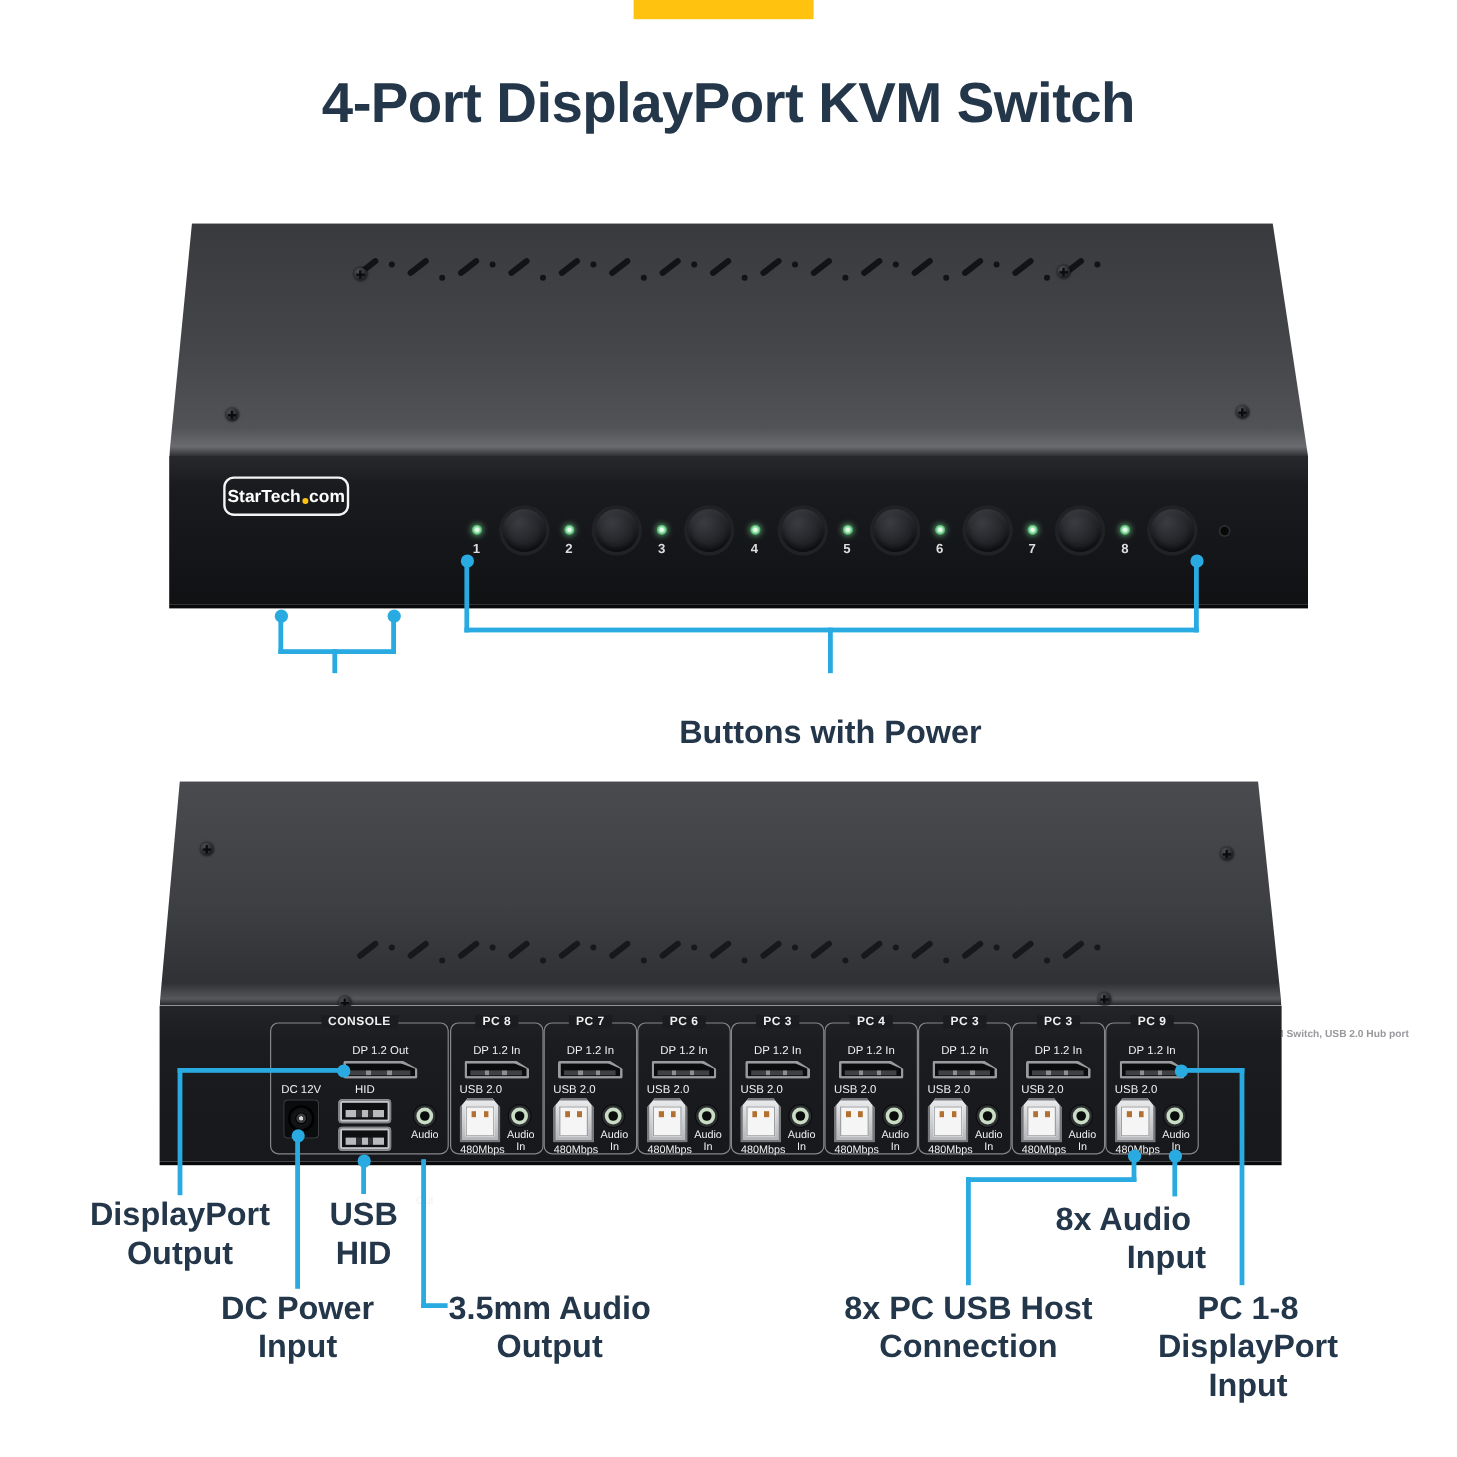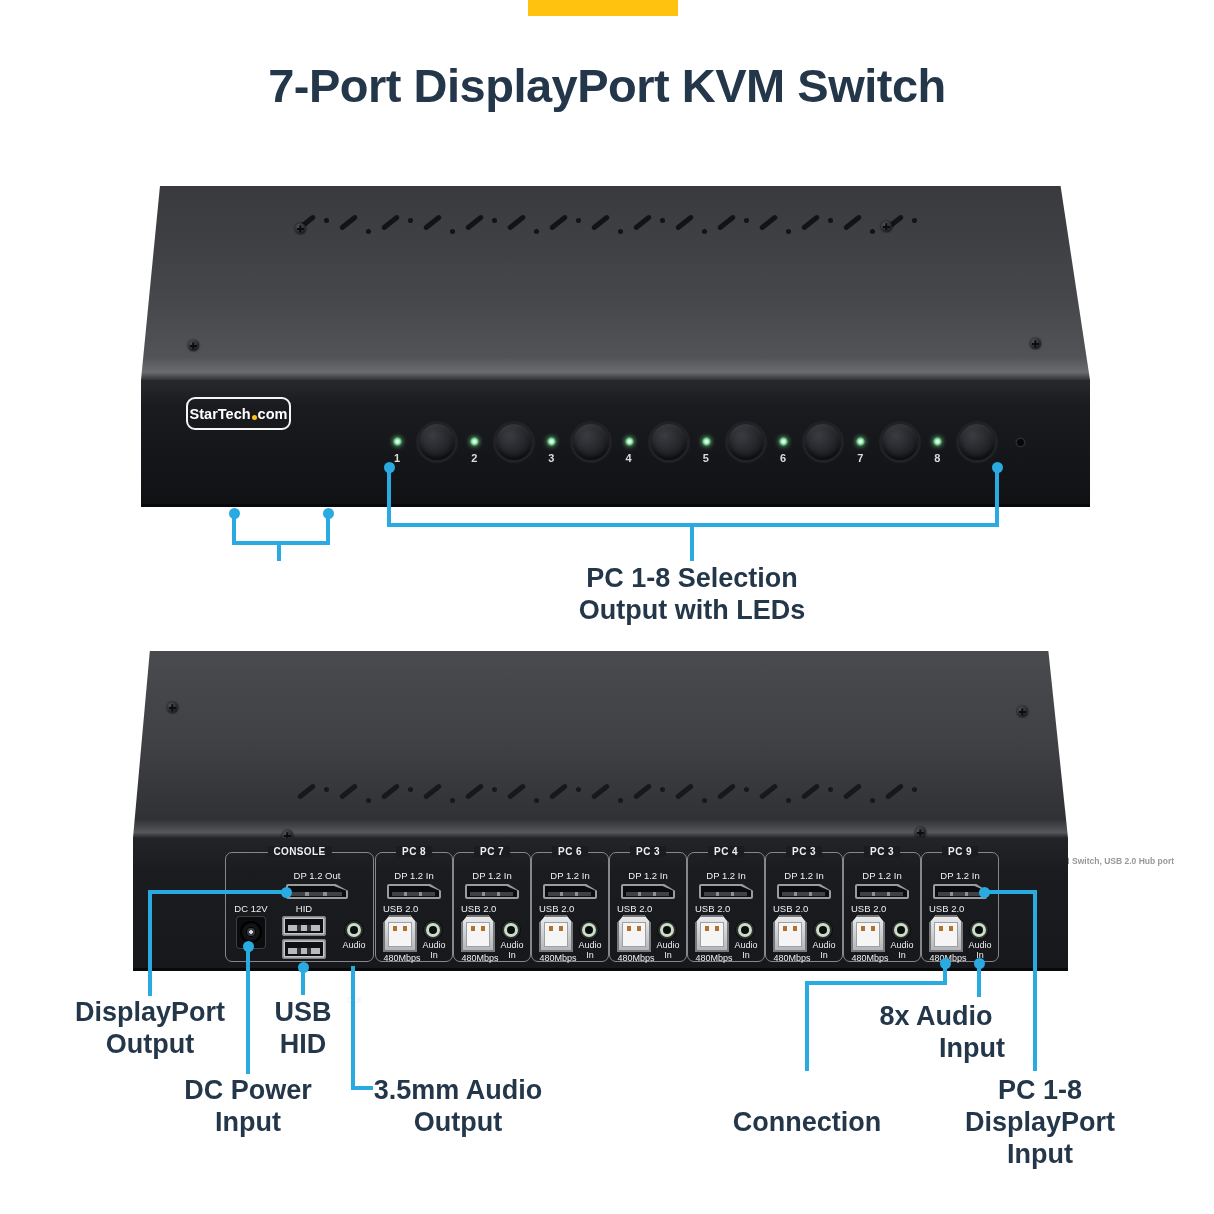--- a/index.html
+++ b/index.html
@@ -95,21 +95,21 @@
   .co-dot{position:absolute;width:11px;height:11px;border-radius:50%;background:#29abe2;}
   .co-label{position:absolute;transform:translateX(-50%);white-space:nowrap;
     font-size:27px;font-weight:600;color:#24374a;line-height:1.08;}
 </style>
 </head>
 <body>
 
 <div class="canvas">
 
   <div class="brand-bar"></div>
-  <h1 class="title">7-Port DisplayPort KVM Switch</h1>
+  <h1 class="title">4-Port DisplayPort KVM Switch</h1>
 
   <div class="front-top"></div>
   <div id="front-vents">
       <div class="vent-slash" style="left: 296px; top: 220px; background: rgb(18, 19, 22);"></div>
       <div class="vent-dot" style="left: 324px; top: 218px; background: rgb(18, 19, 22);"></div>
       <div class="vent-slash" style="left: 338px; top: 220px; background: rgb(18, 19, 22);"></div>
       <div class="vent-dot" style="left: 366px; top: 229px; background: rgb(18, 19, 22);"></div>
       <div class="vent-slash" style="left: 380px; top: 220px; background: rgb(18, 19, 22);"></div>
       <div class="vent-dot" style="left: 408px; top: 218px; background: rgb(18, 19, 22);"></div>
       <div class="vent-slash" style="left: 422px; top: 220px; background: rgb(18, 19, 22);"></div>
@@ -184,22 +184,21 @@
   <div class="co-line" style="left:326px;top:513px;width:4px;height:32px;"></div>
   <div class="co-line" style="left:232px;top:541px;width:98px;height:4px;"></div>
   <div class="co-line" style="left:277px;top:541px;width:4px;height:20px;"></div>
 
   <div class="co-dot" style="left:384px;top:462px;"></div>
   <div class="co-dot" style="left:992px;top:462px;"></div>
   <div class="co-line" style="left:387px;top:467px;width:4px;height:60px;"></div>
   <div class="co-line" style="left:995px;top:467px;width:4px;height:60px;"></div>
   <div class="co-line" style="left:387px;top:523px;width:612px;height:4px;"></div>
   <div class="co-line" style="left:690px;top:523px;width:4px;height:38px;"></div>
-  <div class="co-label" style="left:692px;top:564px;">PC 1-8 Selection</div>
-  <div class="co-label" style="left:692px;top:596px;">Output with LEDs</div>
+  <div class="co-label" style="left:692px;top:596px;">Buttons with Power</div>
 
   <div class="back-top"></div>
   <div id="back-vents">
       <div class="vent-slash" style="left: 296px; top: 789px; background: rgb(23, 24, 27);"></div>
       <div class="vent-dot" style="left: 324px; top: 787px; background: rgb(23, 24, 27);"></div>
       <div class="vent-slash" style="left: 338px; top: 789px; background: rgb(23, 24, 27);"></div>
       <div class="vent-dot" style="left: 366px; top: 798px; background: rgb(23, 24, 27);"></div>
       <div class="vent-slash" style="left: 380px; top: 789px; background: rgb(23, 24, 27);"></div>
       <div class="vent-dot" style="left: 408px; top: 787px; background: rgb(23, 24, 27);"></div>
       <div class="vent-slash" style="left: 422px; top: 789px; background: rgb(23, 24, 27);"></div>
@@ -356,20 +355,21 @@
 
   <div class="co-line" style="left:351px;top:966px;width:4px;height:124px;"></div>
   <div class="co-line" style="left:351px;top:1086px;width:22px;height:4px;"></div>
   <div class="co-label" style="left:458px;top:1076px;">3.5mm Audio</div>
   <div class="co-label" style="left:458px;top:1108px;">Output</div>
 
   <div class="co-dot" style="left:940px;top:958px;"></div>
   <div class="co-line" style="left:943px;top:963px;width:4px;height:22px;"></div>
   <div class="co-line" style="left:805px;top:981px;width:142px;height:4px;"></div>
   <div class="co-line" style="left:805px;top:981px;width:4px;height:90px;"></div>
+  <div class="co-label" style="left:807px;top:1076px;">8x PC USB Host</div>
   <div class="co-label" style="left:807px;top:1108px;">Connection</div>
 
   <div class="co-dot" style="left:974px;top:958px;"></div>
   <div class="co-line" style="left:977px;top:963px;width:4px;height:34px;"></div>
   <div class="co-label" style="left:936px;top:1002px;">8x Audio</div>
   <div class="co-label" style="left:972px;top:1034px;">Input</div>
 
   <div class="co-dot" style="left:979px;top:887px;"></div>
   <div class="co-line" style="left:984px;top:890px;width:53px;height:4px;"></div>
   <div class="co-line" style="left:1033px;top:890px;width:4px;height:181px;"></div>

